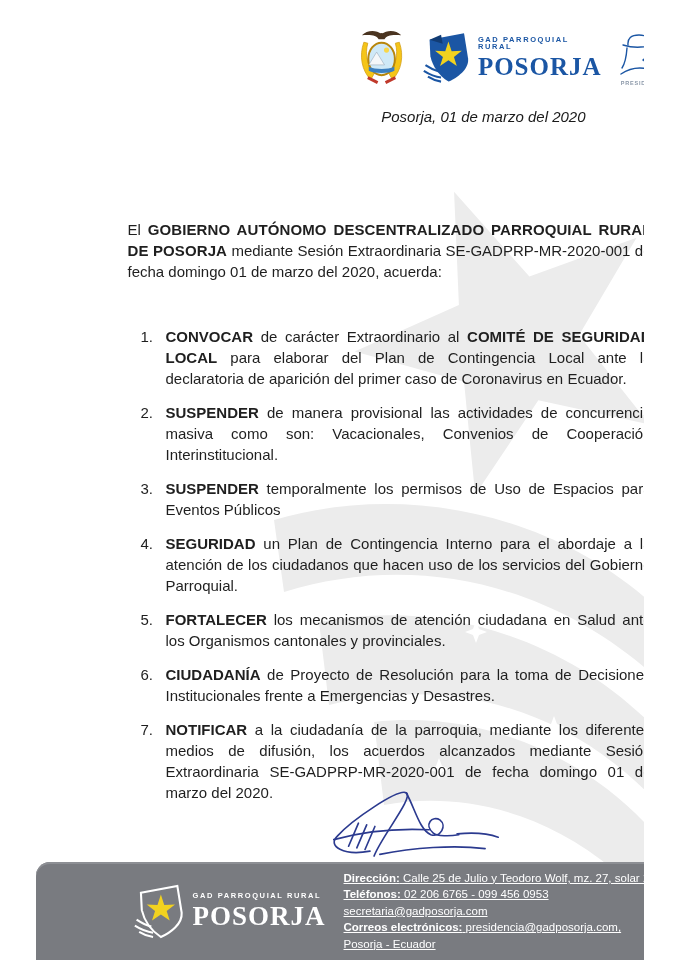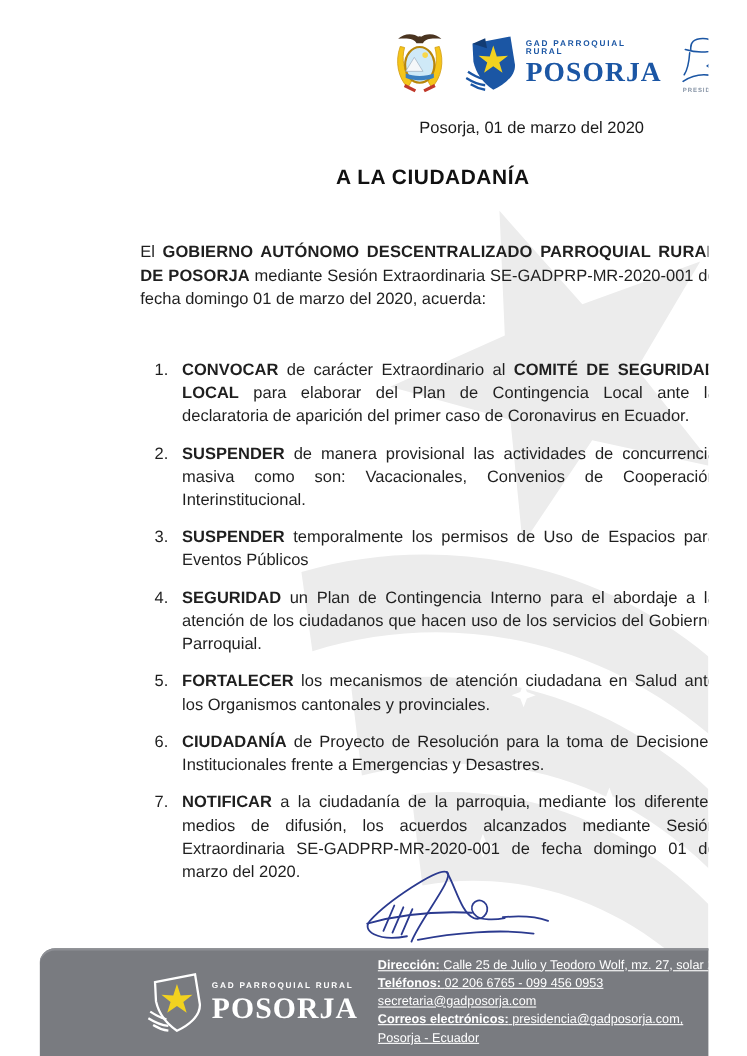--- a/index.html
+++ b/index.html
@@ -20,21 +20,21 @@
   .brand-shield { width:50px; height:56px; }
   .brand-text { display:flex; flex-direction:column; line-height:1; }
   .brand-tagline { font-size:7.5px; font-weight:bold; letter-spacing:1.6px; color:#1b56a4; margin-bottom:3px; }
   .brand-name { font-size:25px; font-weight:bold; letter-spacing:1px; color:#1b56a4; font-family:"Liberation Serif", serif; }
   .president-logo { position:relative; width:108px; height:58px; }
   .president-logo svg.man { position:absolute; left:0; top:4px; width:40px; height:44px; }
   .president-script { position:absolute; left:30px; top:10px; font-family:"DejaVu Serif", serif; font-style:italic; font-size:12px; color:#1b56a4; transform:rotate(-6deg); white-space:nowrap; }
   .president-caption { position:absolute; left:2px; bottom:0; font-size:5.5px; letter-spacing:0.8px; color:#8a97a8; font-weight:bold; white-space:nowrap; }
 
   
-  .date { position:absolute; top:108px; right:58px; font-size:15px; color:#1a1a1a; }
+  .date { position:absolute; top:108px; right:58px; font-size:15px; color:#1a1a1a;font-style:italic; }
   .title { position:absolute; top:151px; left:96px; width:524px; text-align:center; font-size:19px; font-weight:bold; letter-spacing:0.5px; color:#111; }
   .content { position:absolute; top:219px; left:92px; width:524px; }
   .intro { font-size:15px; line-height:21px; text-align:justify; }
   .intro b { letter-spacing:0.1px; }
   .agreements { list-style:none; margin-top:44px; }
   .agreements li { position:relative; padding-left:38px; font-size:15px; line-height:21px; text-align:justify; margin-bottom:13px; }
   .agreements li:last-child { margin-bottom:0; }
   .agreements .num { position:absolute; left:13px; top:0; }
 
   .sig-block { margin-top:-16px; text-align:center; }
@@ -114,21 +114,20 @@
         <path d="M29,14 Q30,24 24,28 Q28,31 35,33"></path>
         <path d="M8,16 Q7,30 3,36"></path>
         <path d="M2,42 Q18,31 38,40"></path>
       </svg>
       <span class="president-script">Manuel Romero</span>
       <span class="president-caption">PRESIDENTE GAD POSORJA</span>
     </div>
   </div>
 
   <div class="date">Posorja, 01 de marzo del 2020</div>
-  <h1 class="title">A LA CIUDADANÍA</h1>
 
   <main class="content">
     <p class="intro"><span>El </span><b>GOBIERNO AUTÓNOMO DESCENTRALIZADO PARROQUIAL RURAL DE POSORJA</b><span> mediante Sesión Extraordinaria SE-GADPRP-MR-2020-001 de fecha domingo 01 de marzo del 2020, acuerda:</span></p>
 
     <ol class="agreements">
       <li><span class="num">1.</span><b>CONVOCAR</b><span> de carácter Extraordinario al </span><b>COMITÉ DE SEGURIDAD LOCAL</b><span> para elaborar del Plan de Contingencia Local ante la declaratoria de aparición del primer caso de Coronavirus en Ecuador.</span></li>
       <li><span class="num">2.</span><b>SUSPENDER</b><span> de manera provisional las actividades de concurrencia masiva como son: Vacacionales, Convenios de Cooperación Interinstitucional.</span><b></b><span></span></li>
       <li><span class="num">3.</span><b>SUSPENDER</b><span> temporalmente los permisos de Uso de Espacios para Eventos Públicos</span><b></b><span></span></li>
       <li><span class="num">4.</span><b>SEGURIDAD</b><span> un Plan de Contingencia Interno para el abordaje a la atención de los ciudadanos que hacen uso de los servicios del Gobierno Parroquial.</span><b></b><span></span></li>
       <li><span class="num">5.</span><b>FORTALECER</b><span> los mecanismos de atención ciudadana en Salud ante los Organismos cantonales y provinciales.</span><b></b><span></span></li>

